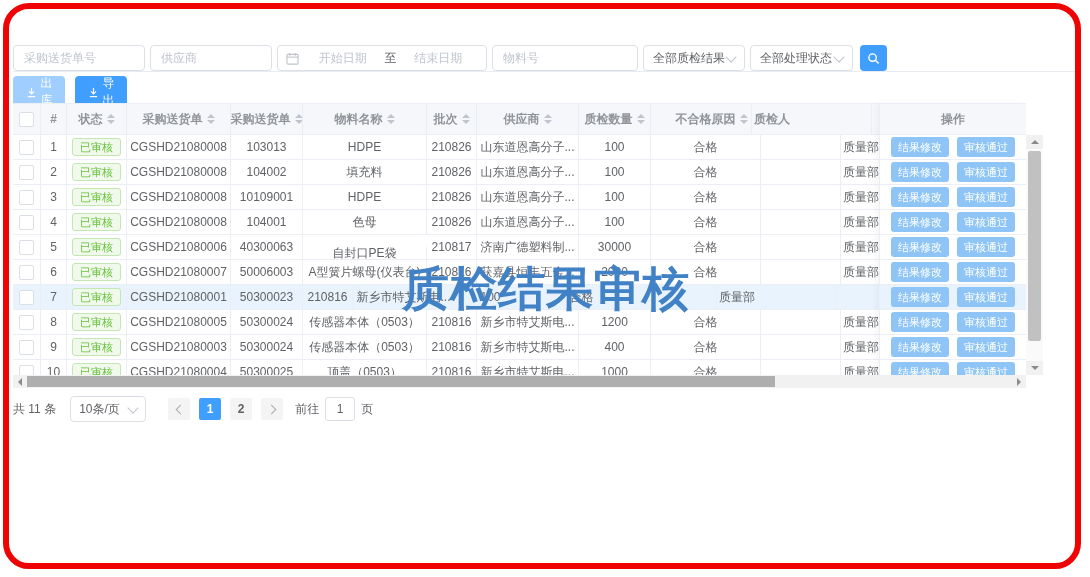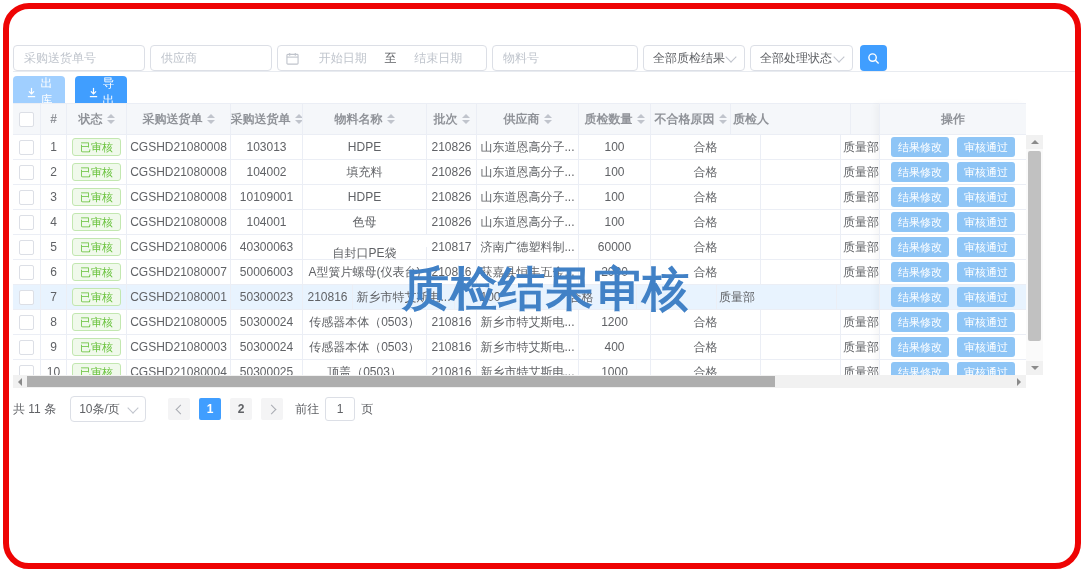--- a/index.html
+++ b/index.html
@@ -220,21 +220,21 @@
             <i class="down"></i>
           </span>
         </div>
         <div class="hcell" style="width: 72px; align-items: center;">
           <span>质检数量</span>
           <span class="sorter">
             <i class="up"></i>
             <i class="down"></i>
           </span>
         </div>
-        <div class="hcell" style="width: 80px;">
+        <div class="hcell" style="width: 80px; margin-left: 21px;">
           <span>不合格原因</span>
           <span class="sorter">
             <i class="up"></i>
             <i class="down"></i>
           </span>
         </div>
         <div class="hcell left" style="width: 120px;">
           <span>质检人</span>
         </div>
       </div>
@@ -317,21 +317,21 @@
           </div>
           <div class="cell" style="width: 26px;">5</div>
           <div class="cell" style="width: 60px;">
             <span class="badge">已审核</span>
           </div>
           <div class="cell" style="width: 104px;">CGSHD21080006</div>
           <div class="cell" style="width: 72px;">40300063</div>
           <div class="cell" style="width: 124px; margin-top: 12px;">自封口PE袋</div>
           <div class="cell" style="width: 50px;">210817</div>
           <div class="cell" style="width: 102px;">济南广德塑料制...</div>
-          <div class="cell" style="width: 72px;">60000</div>
+          <div class="cell" style="width: 72px;">30000</div>
           <div class="cell" style="width: 110px;">合格</div>
           <div class="cell" style="width: 80px;"></div>
           <div class="cell left" style="width: 120px;">质量部</div>
         </div>
         <div class="trow">
           <div class="cell" style="width: 28px;">
             <span class="cb"></span>
           </div>
           <div class="cell" style="width: 26px;">6</div>
           <div class="cell" style="width: 60px;">

